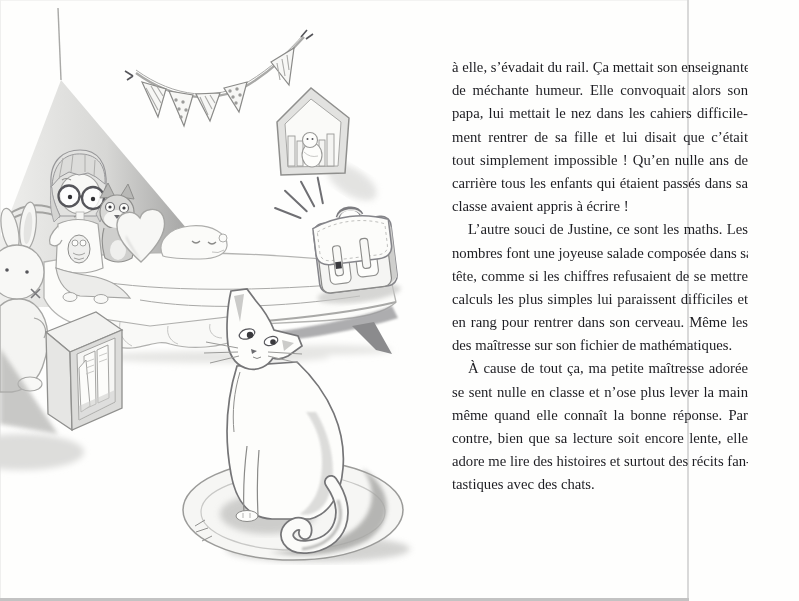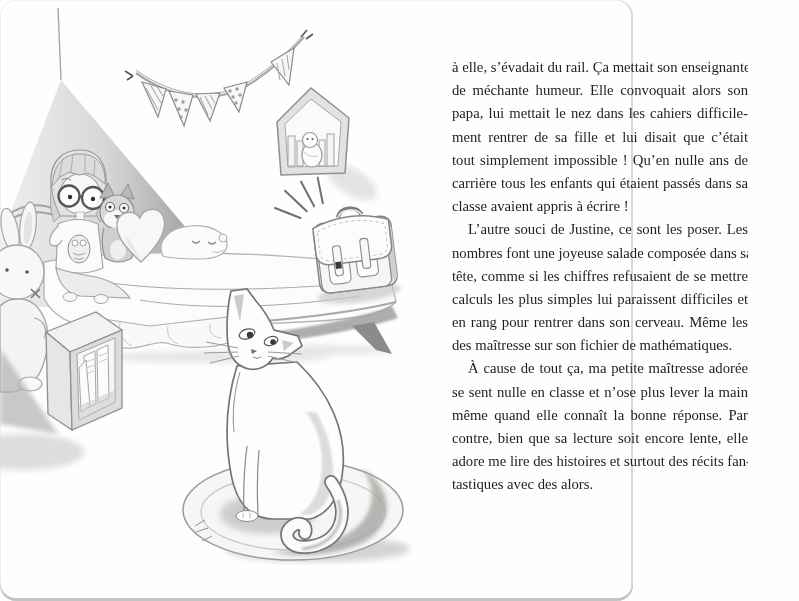--- a/index.html
+++ b/index.html
@@ -2,23 +2,22 @@
 <html lang="fr"><head>
 <meta charset="utf-8">
 <style>
   html,body{margin:0;padding:0;}
   body{
     width:799px;height:601px;position:relative;overflow:hidden;
     background:#fefefd;
     font-family:"Liberation Serif","DejaVu Serif",serif;
   }
   .frame{
-    position:absolute;inset:0;width:633px;height:601px;
+    position:absolute;inset:0;width:689px;height:601px;
     box-shadow:inset 0 -3px 0 #c3c3c3, inset -2px 0 0 #d9d9d9, inset 1px 0 0 #efefee, inset 0 1px 0 #f3f3f2;
-    border-radius:16px;
   }
   .illustration-page{
     position:absolute;left:0;top:0;width:430px;height:601px;margin:0;
   }
   .text-page{
     position:absolute;left:430px;top:0;width:369px;height:601px;
   }
   .textcol{
     position:absolute;left:22px;top:56px;width:296px;
     font-size:14.7px;line-height:23.2px;color:#1d1d22;
@@ -300,29 +299,29 @@
 
 <section class="text-page">
   <div class="textcol">
     <div class="line">à elle, s’évadait du rail. Ça mettait son enseignante</div>
     <div class="line">de méchante humeur. Elle convoquait alors son</div>
     <div class="line">papa, lui mettait le nez dans les cahiers difficile-</div>
     <div class="line">ment rentrer de sa fille et lui disait que c’était</div>
     <div class="line">tout simplement impossible ! Qu’en nulle ans de</div>
     <div class="line">carrière tous les enfants qui étaient passés dans sa</div>
     <div class="line last">classe avaient appris à écrire !</div>
-    <div class="line indent">L’autre souci de Justine, ce sont les poser. Les</div>
+    <div class="line indent">L’autre souci de Justine, ce sont les maths. Les</div>
     <div class="line">nombres font une joyeuse salade composée dans sa</div>
     <div class="line">tête, comme si les chiffres refusaient de se mettre</div>
     <div class="line">calculs les plus simples lui paraissent difficiles et</div>
     <div class="line">en rang pour rentrer dans son cerveau. Même les</div>
     <div class="line last">des maîtresse sur son fichier de mathématiques.</div>
     <div class="line indent">À cause de tout ça, ma petite maîtresse adorée</div>
     <div class="line">se sent nulle en classe et n’ose plus lever la main</div>
     <div class="line">même quand elle connaît la bonne réponse. Par</div>
     <div class="line">contre, bien que sa lecture soit encore lente, elle</div>
     <div class="line">adore me lire des histoires et surtout des récits fan-</div>
-    <div class="line last">tastiques avec des alors.</div>
+    <div class="line last">tastiques avec des chats.</div>
   </div>
   <div class="pageno">11</div>
 </section>
 
 </div>
 
 </body></html>

